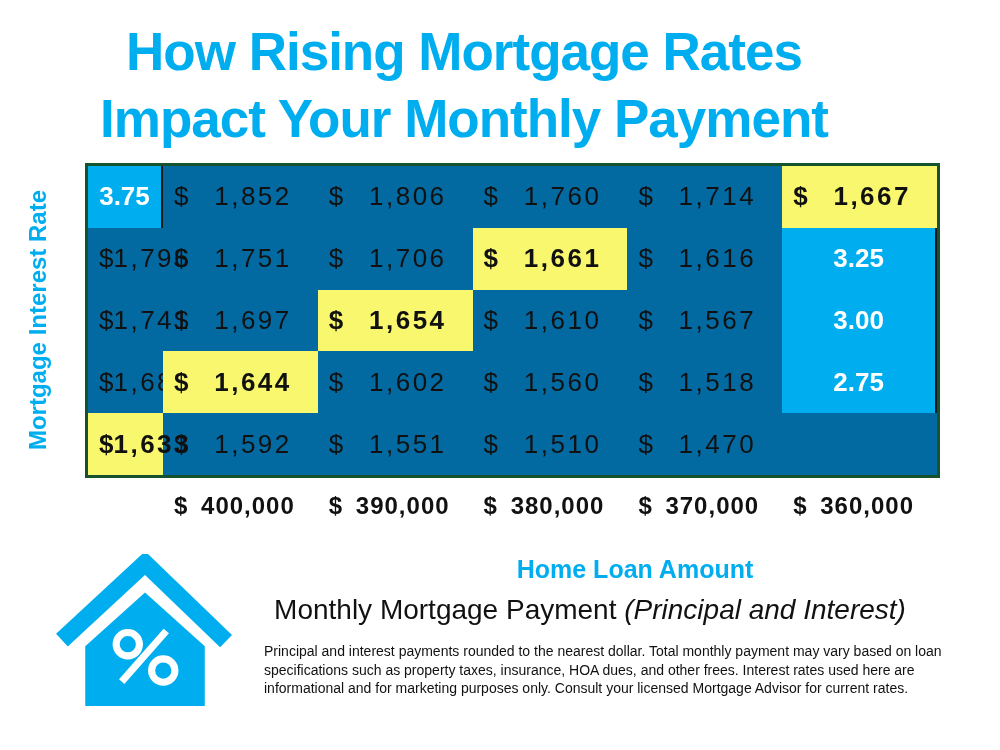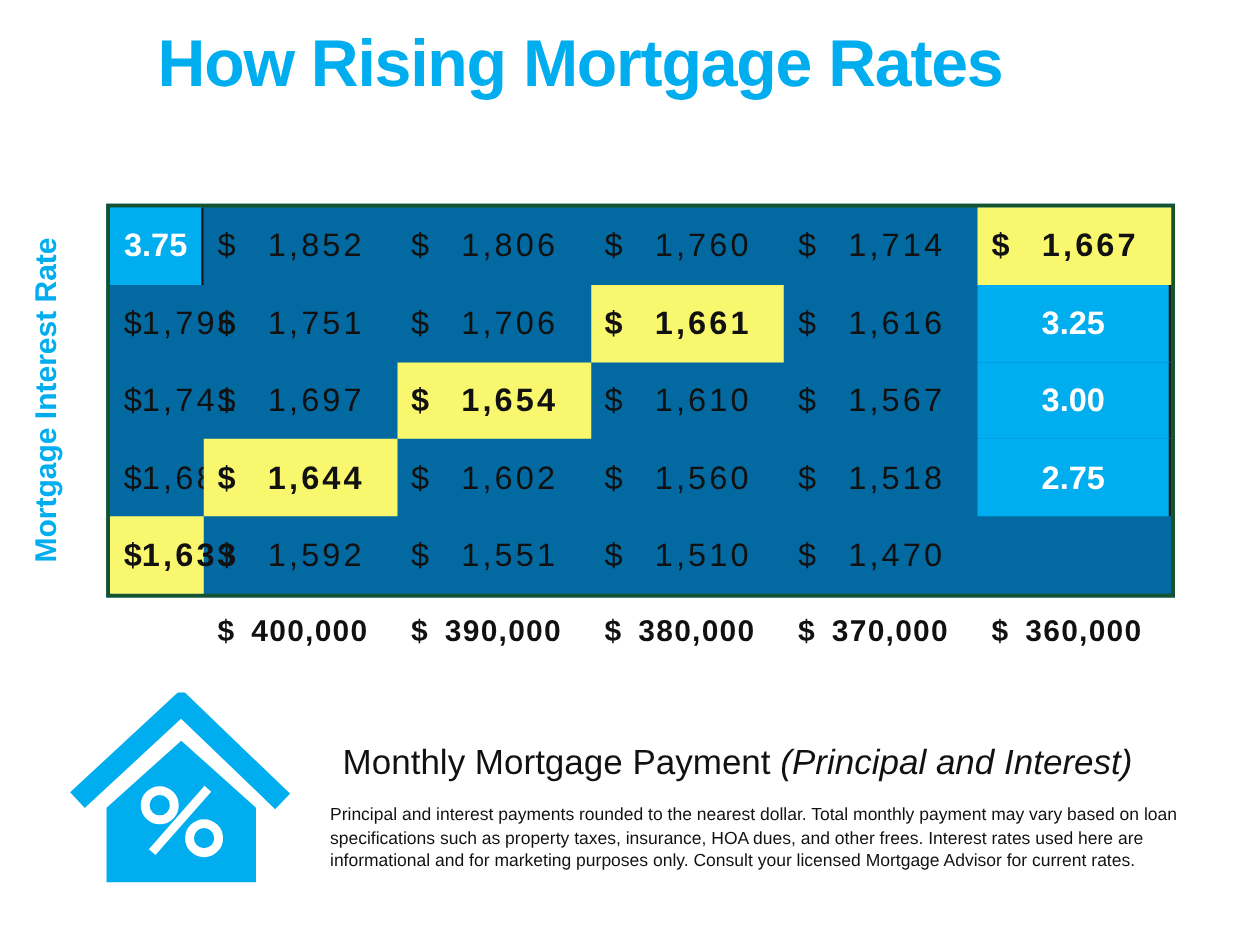--- a/index.html
+++ b/index.html
@@ -68,20 +68,21 @@
   }
   .house-icon { position:absolute; left:56px; top:554px; width:176px; height:152px; }
 </style>
 </head>
 <body>
 
 <div class="page">
 
   <div class="title">
     <div>How Rising Mortgage Rates</div>
+    <div>Impact Your Monthly Payment</div>
   </div>
 
   <div class="y-axis-label">Mortgage Interest Rate</div>
 
   <div class="rate-table">
 
     <div class="rate-cell">3.75</div>
     <div class="cell">
         <span class="cur">$</span>
         <span class="val">1,852</span>
@@ -207,20 +208,21 @@
     <div class="loan-cell">
         <span class="cur">$</span>
         <span class="val">370,000</span>
       </div>
     <div class="loan-cell">
         <span class="cur">$</span>
         <span class="val">360,000</span>
       </div>
   </div>
 
+  <div class="x-axis-label">Home Loan Amount</div>
 
   <svg class="house-icon" viewBox="0 0 172 150" xmlns="http://www.w3.org/2000/svg" aria-hidden="true">
     <path d="M5 85 L87 9 L167 86" fill="none" stroke="#00AEEF" stroke-width="17"></path>
     <path d="M28 91 L87 38 L146 91 L146 150 L28 150 Z" fill="#00AEEF"></path>
     <line x1="108" y1="76" x2="64" y2="126" stroke="#ffffff" stroke-width="7"></line>
     <circle cx="70" cy="89" r="11.5" fill="none" stroke="#ffffff" stroke-width="7"></circle>
     <circle cx="105" cy="115" r="11.5" fill="none" stroke="#ffffff" stroke-width="7"></circle>
   </svg>
 
   <div class="subtitle">

